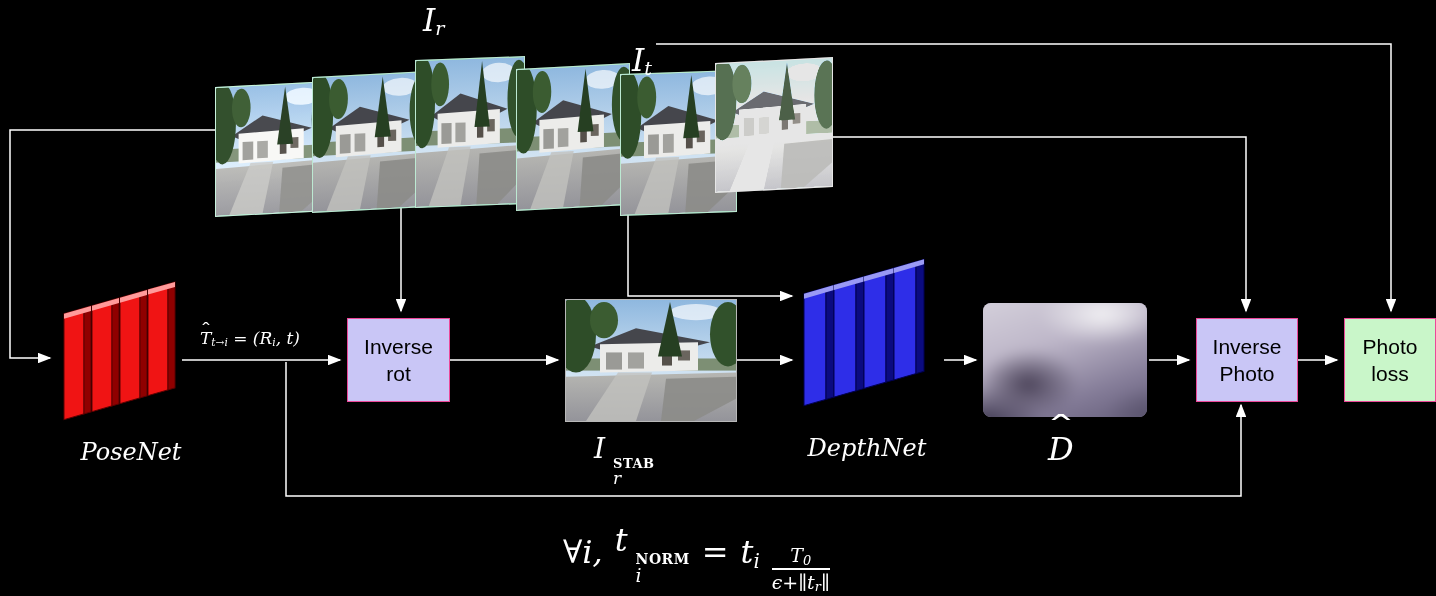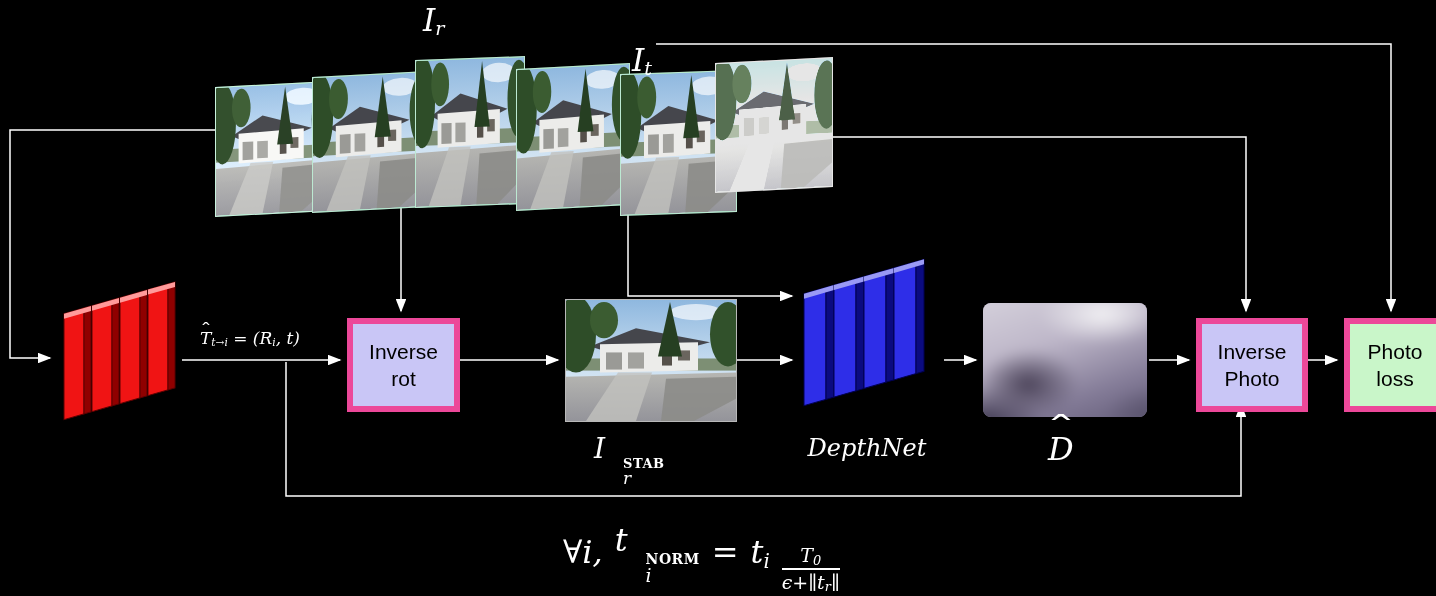--- a/index.html
+++ b/index.html
@@ -26,27 +26,27 @@
   .msub{font-size:.62em;font-style:italic;position:relative;bottom:-.22em;}
   .hatwrap{position:relative;display:inline-block;}
   .hat{position:absolute;left:50%;top:-.55em;transform:translateX(-50%) scaleX(1.4);font-style:normal;}
   .pose-eq{left:200px;top:328px;font-size:17px;}
   .lbl-posenet{left:56px;top:438px;width:150px;font-size:24px;text-align:center;}
   .lbl-depthnet{left:792px;top:434px;width:150px;font-size:24px;text-align:center;}
   .lbl-stab{left:594px;top:432px;font-size:28px;}
   .lbl-dhat{left:1048px;top:430px;font-size:32px;}
   .lbl-dhat .hat{top:-.62em;transform:translateX(-50%) scaleX(1.9);}
   
-  .scripts{display:inline-flex;flex-direction:column;align-items:flex-start;justify-content:center;margin-left:18px;line-height:1;vertical-align:-0.35em;}
+  .scripts{display:inline-flex;flex-direction:column;align-items:flex-start;justify-content:center;margin-left:8px;line-height:1;vertical-align:-0.35em;}
   .ssup{font-size:13px;font-weight:bold;font-style:normal;letter-spacing:.5px;}
   .ssub{font-size:17px;font-style:italic;}
   
   .nodebox{
     position:absolute;z-index:3;display:flex;flex-direction:column;align-items:center;justify-content:center;
-    font-family:"Liberation Sans",sans-serif;font-size:21px;line-height:1.3;color:#000;border:6px solid #ec4899;
+    font-family:"Liberation Sans",sans-serif;font-size:21px;line-height:1.3;color:#000;border:1px solid #ec4899;
   }
   .box-rot{left:347px;top:318px;width:101px;height:82px;background:#c9c6f6;}
   .box-warp{left:1196px;top:318px;width:100px;height:82px;background:#c9c6f6;}
   .box-photo{left:1344px;top:318px;width:90px;height:82px;background:#c9f6c9;}
   
   .neticon{position:absolute;z-index:3;}
   .stab{position:absolute;left:565px;top:299px;width:170px;height:121px;border:1px solid #b9b9b9;overflow:hidden;z-index:3;}
   .stab svg{width:100%;height:100%;display:block;}
   .depthmap{position:absolute;left:983px;top:303px;width:164px;height:114px;border-radius:8px;overflow:hidden;z-index:3;background:#8e86a0;}
   .dm-inner{position:absolute;left:-10px;top:-10px;right:-10px;bottom:-10px;filter:blur(6px);
@@ -179,20 +179,21 @@
           <rect x="20" width="7" height="106" fill="#8f0000" stroke="#5a0000"></rect>
           <rect width="27" height="5" fill="#ff9a9a"></rect>
         </g>
       <g transform="translate(92,44)">
           <rect width="20" height="106" fill="#f01414" stroke="#5a0000"></rect>
           <rect x="20" width="7" height="106" fill="#8f0000" stroke="#5a0000"></rect>
           <rect width="27" height="5" fill="#ff9a9a"></rect>
         </g>
     </g>
   </svg>
+  <div class="mlabel lbl-posenet">PoseNet</div>
 
   <div class="mlabel pose-eq">
     <span class="hatwrap"><span class="hat">ˆ</span><span>T</span></span><span class="msub">t→i</span><span> = (R</span><span class="msub">i</span><span>, t)</span>
   </div>
 
   <div class="nodebox box-rot">
     <span>Inverse</span>
     <span>rot</span>
   </div>
 

